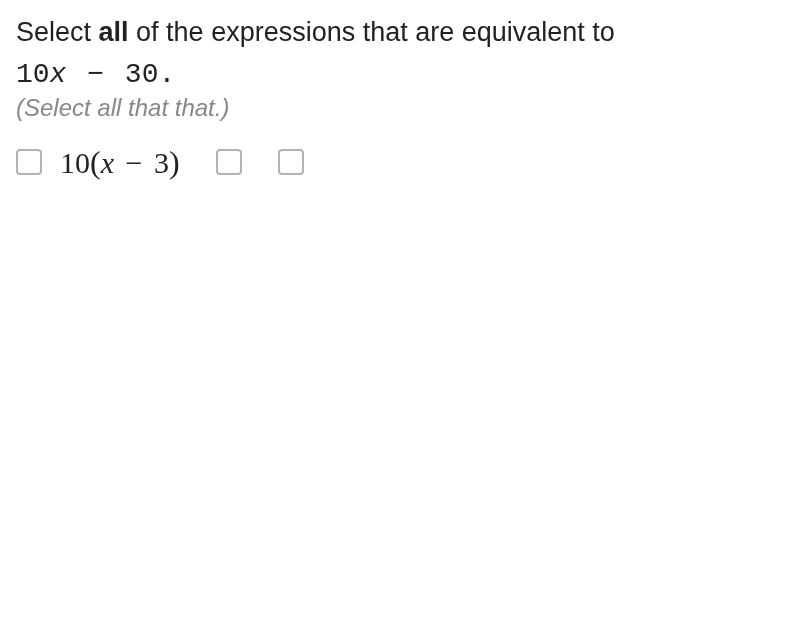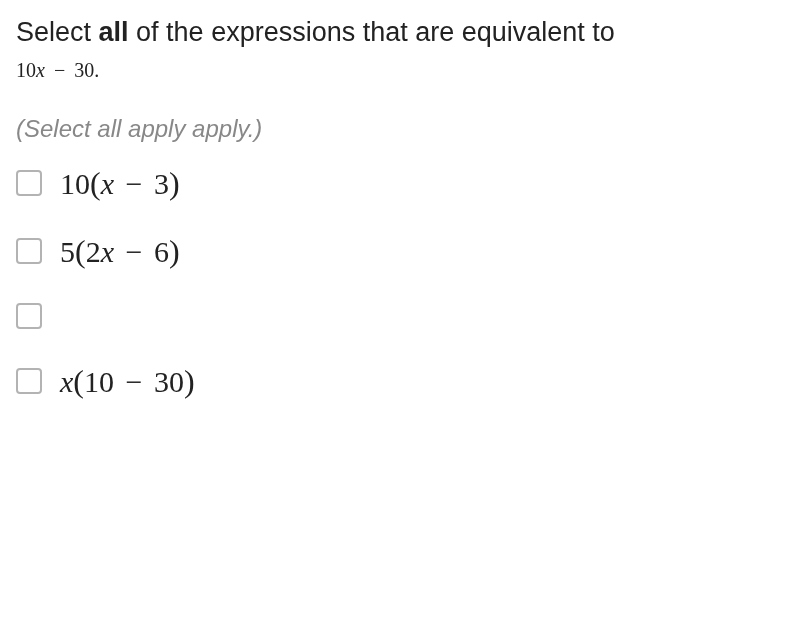--- a/index.html
+++ b/index.html
@@ -10,40 +10,39 @@
     body {
       font-family: Arial, Helvetica, sans-serif;
       background: #ffffff;
       padding: 14px 16px;
       width: 800px;
       color: #222222;
     }
     .prompt {
       font-size: 27px;
       line-height: 1.35;
-      margin-bottom: 28px;
     }
     .prompt .bold {
       font-weight: 700;
     }
     .math-inline {
-      font-family: Liberation Serif, serif;
-      font-size: 20px;
+      font-family: Liberation Mono, monospace;
+      font-size: 28px;
       display: inline-block;
       margin-top: 6px;
     }
     .hint {
       font-size: 24px;
       font-style: italic;
       color: #888888;
       margin-bottom: 24px;
     }
     .options {
       display: flex;
-      flex-direction: column;
+      flex-direction: row;
       gap: 36px;
     }
     .option {
       display: flex;
       align-items: center;
       gap: 18px;
     }
     .checkbox {
       width: 26px;
       height: 26px;
@@ -69,37 +68,32 @@
     }
   </style>
 </head>
 <body>
 
 <div class="prompt">
   <span>Select </span><span class="bold">all</span><span> of the expressions that are equivalent to </span><br>
   <span class="math-inline"><span>10</span><span class="var">x</span><span class="minus"> − </span><span>30</span><span>.</span></span>
 </div>
 
-<div class="hint">(Select all apply apply.)</div>
+<div class="hint">(Select all that that.)</div>
 
 <div class="options">
 
   <div class="option">
     <div class="checkbox"></div>
     <div class="option-label"><span>10</span><span class="var"></span><span class="paren">(</span><span></span><span class="var">x</span><span class="minus"> − </span><span>3</span><span class="paren">)</span></div>
   </div>
 
 
   <div class="option">
     <div class="checkbox"></div>
-    <div class="option-label"><span>5</span><span class="var"></span><span class="paren">(</span><span>2</span><span class="var">x</span><span class="minus"> − </span><span>6</span><span class="paren">)</span></div>
   </div>
 
   <div class="option">
     <div class="checkbox"></div>
   </div>
 
-  <div class="option">
-    <div class="checkbox"></div>
-    <div class="option-label"><span></span><span class="var">x</span><span class="paren">(</span><span>10</span><span class="var"></span><span class="minus"> − </span><span>30</span><span class="paren">)</span></div>
-  </div>
 
 </div>
 
 </body></html>

